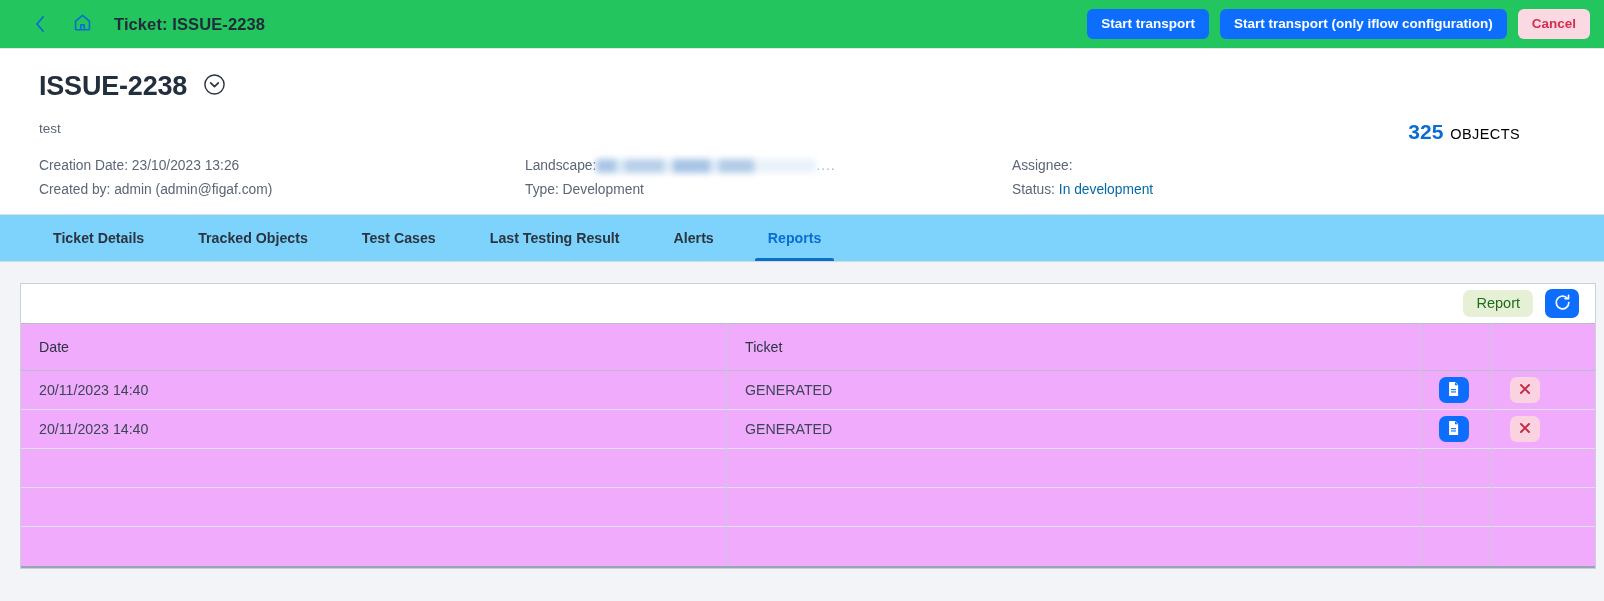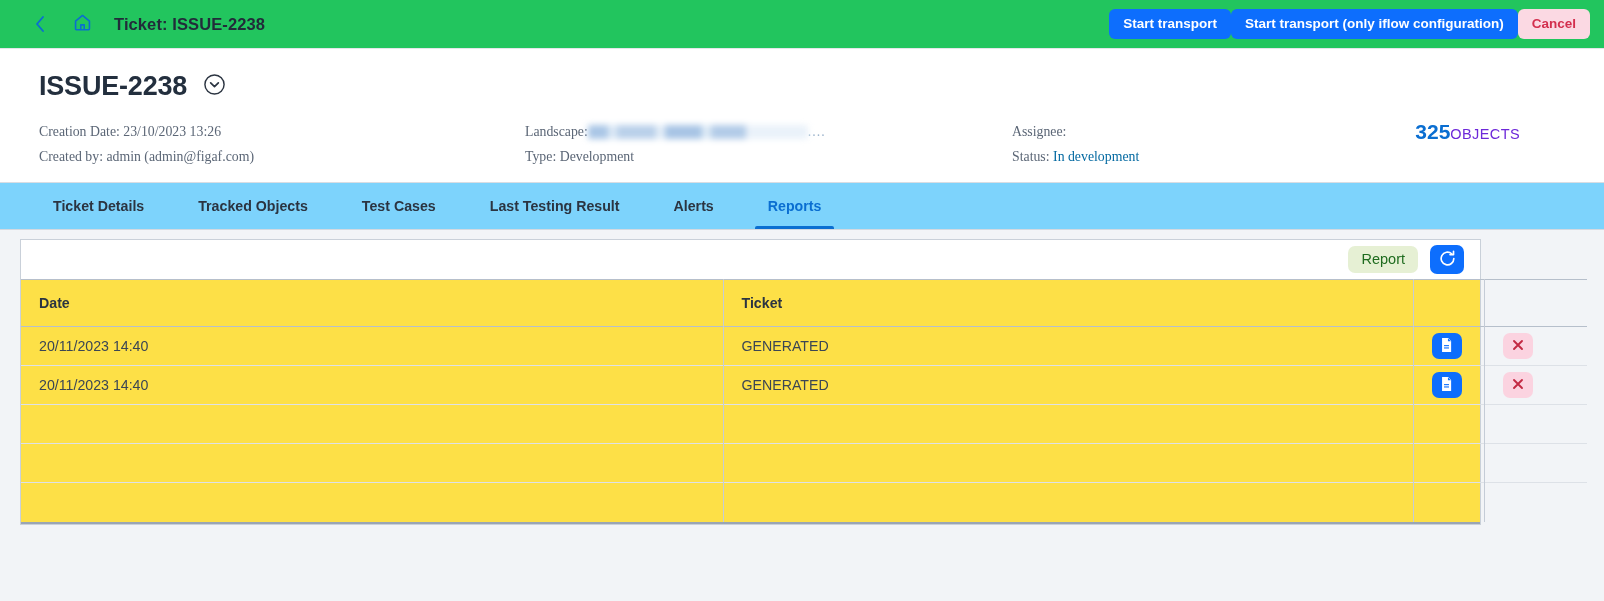--- a/index.html
+++ b/index.html
@@ -37,21 +37,21 @@
     margin-left: 17px;
     font-size: 16.5px;
     font-weight: 700;
     color: #222b3a;
     letter-spacing: .1px;
   }
   .shell-actions {
     margin-left: auto;
     display: flex;
     align-items: center;
-    gap: 0;
+    gap: 11px;
   }
   .btn {
     border: none;
     border-radius: 6px;
     font-family: "Liberation Sans", sans-serif;
     font-size: 13.5px;
     font-weight: 700;
     padding: 7px 14px 8px;
     cursor: pointer;
     line-height: 1.15;
@@ -82,49 +82,49 @@
     width: 26px; height: 26px;
     display: flex; align-items: center; justify-content: center;
     cursor: pointer;
   }
   .obj-count {
     position: absolute;
     right: 84px;
     top: 71px;
     display: flex;
     align-items: baseline;
+    gap: 7px;
   }
   .obj-count-num {
     font-size: 21px;
     font-weight: 700;
     color: #0a6ed1;
   }
   .obj-count-label {
     font-size: 14.5px;
-    color: #6d28d9;
+    color: #000000;
     letter-spacing: .4px;
   }
   .obj-subtitle {
     margin-top: 19px;
     font-size: 13.5px;
     color: #5a6573;
   }
   .obj-meta {
     margin-top: 22px;
     display: flex;
   }
   .meta-col { display: flex; flex-direction: column; gap: 9px; }
   .meta-col.c1 { width: 486px; }
   .meta-col.c2 { width: 487px; }
   .meta-col.c3 { flex: 1; }
   .meta-line {
     font-size: 13.8px;
     color: #5b6676;
     white-space: nowrap;
-    font-family: Liberation Serif, serif;
   }
   .meta-link { color: #0369a1; }
   .blurred {
     display: inline-block;
     vertical-align: -3px;
     color: transparent;
     background: linear-gradient(90deg,
        #a9c6e6 0 9%, #dce9f6 9% 13%, #b9d0ea 13% 31%, #e4eef8 31% 35%,
        #a7c4e5 35% 52%, #dfecf7 52% 56%, #b2cbe8 56% 72%, #eaf2fa 72% 100%);
     filter: blur(3.2px);
@@ -163,24 +163,25 @@
     height: 3px;
     background: #0a6ed1;
     border-radius: 2px 2px 0 0;
   }
 
   
   .content {
     padding: 9px 16px 0 20px;
   }
   .table-card {
-    background: #fde047;
+    background: #f0abfc;
     border: 1px solid #c9d0d9;
     border-top: none;
-    width: 1461px;
+    width: 1576px;
+    margin-top: 12px;
   }
   .table-toolbar {
     height: 40px;
     background: #fff;
     border-top: 1px solid #c9d0d9;
     display: flex;
     align-items: center;
     justify-content: flex-end;
     padding: 0 8px 0 0;
     gap: 12px;
@@ -213,21 +214,21 @@
     text-align: left;
     padding: 0 0 0 18px;
     font-weight: 400;
     vertical-align: middle;
   }
   table.rep th:last-child, table.rep td:last-child { border-right: none; }
   table.rep th {
     height: 47px;
     font-size: 14.2px;
     color: #2b3441;
-    font-weight: 700;
+    font-weight: 400;
   }
   table.rep tbody td {
     height: 39px;
     font-size: 14.2px;
     color: #3b4654;
     border-top: 1px solid #dde1e7;
   }
   table.rep tbody tr:first-child td { border-top: 1px solid #b6bfcb; }
   .col-date   { width: 702px; }
   .col-status { width: 690px; }
@@ -285,20 +286,21 @@
         </svg>
       </span>
     </div>
   </div>
 
   <div class="obj-count">
     <span class="obj-count-num">325</span>
     <span class="obj-count-label">OBJECTS</span>
   </div>
 
+  <div class="obj-subtitle">test</div>
 
   <div class="obj-meta">
     <div class="meta-col c1">
       <div class="meta-line">
         <span>Creation Date:</span>
         <span>23/10/2023 13:26</span>
       </div>
       <div class="meta-line">
         <span>Created by:</span>
         <span>admin (admin@figaf.com)</span>

